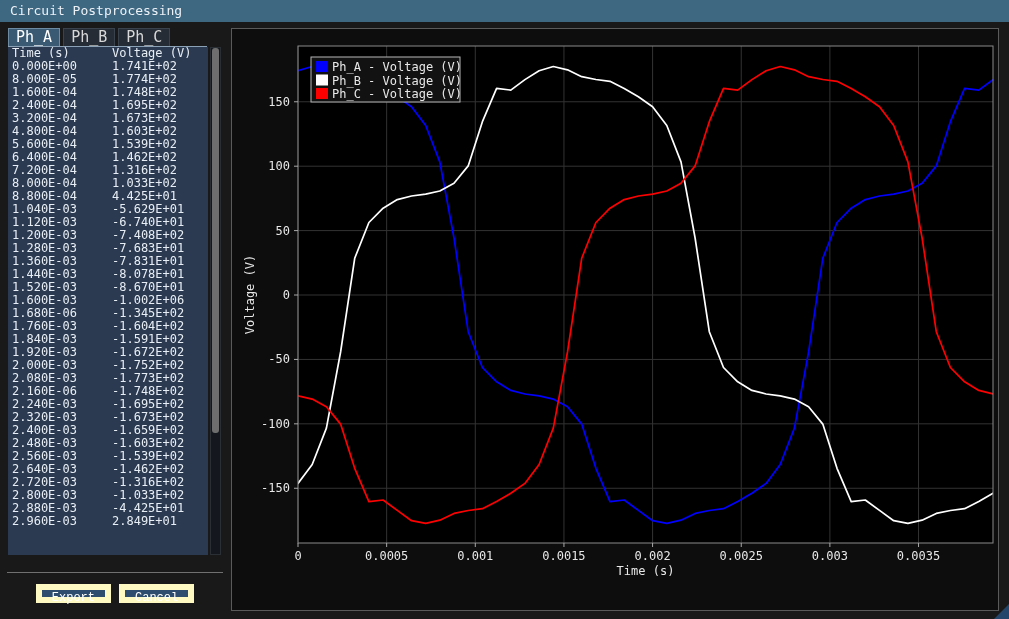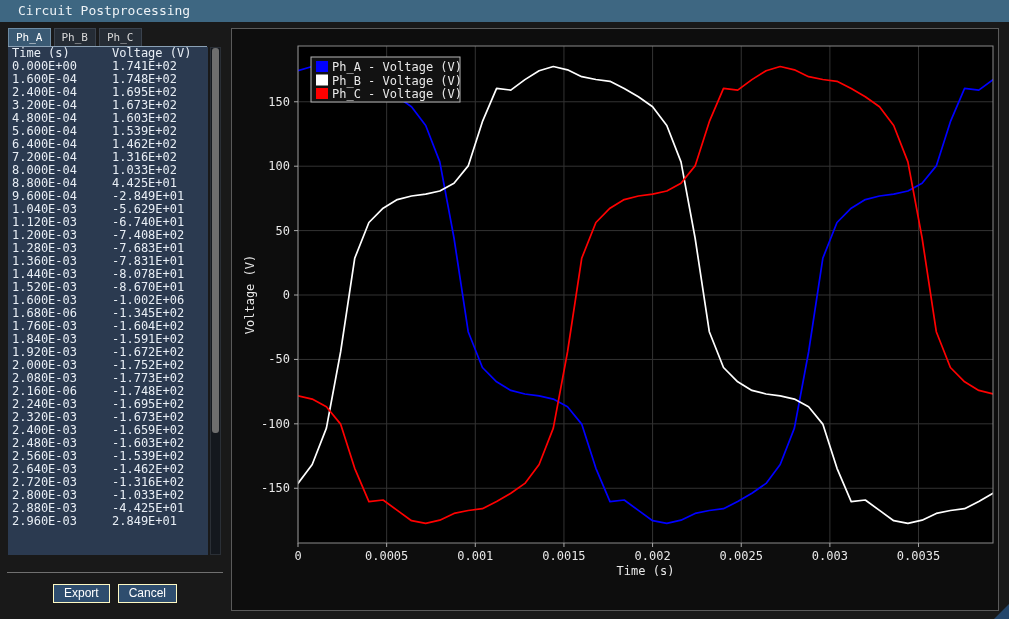--- a/index.html
+++ b/index.html
@@ -6,30 +6,30 @@
   body{
     width:1009px;height:619px;position:relative;overflow:hidden;
     background:#191919;
     font-family:"DejaVu Sans Mono","Liberation Mono",monospace;
     -webkit-font-smoothing:none;
   }
   
   .titlebar{
     position:absolute;left:0;top:0;width:1009px;height:22px;
     background:#3e6782;color:#edf2f6;font-size:13px;line-height:22px;
-    padding-left:18px;box-sizing:border-box;
+    padding-left:10px;box-sizing:border-box;
   }
   
   .tabbar{
     position:absolute;left:8px;top:28px;width:199px;height:18px;
     display:flex;align-items:flex-end;
     border-bottom:1px solid #8ba1b5;
   }
   .tab{
-    height:17px;line-height:17px;padding:0 7px;font-size:11px;
+    height:17px;line-height:17px;padding:0 7px;font-size:15px;
     background:#252c35;color:#d8d8d8;margin-right:3px;
     border:1px solid #3a424d;border-bottom:none;
   }
   .tab.active{
     background:#3a5a74;color:#ffffff;border-color:#6d8ba3;
   }
   
   .table{
     position:absolute;left:8px;top:47px;width:200px;height:508px;
     background:#2b3a50;color:#e8eef5;font-size:12px;overflow:hidden;
@@ -48,22 +48,22 @@
   }
   
   .separator{
     position:absolute;left:7px;top:572px;width:216px;height:1px;background:#707070;
   }
   .btnrow{
     position:absolute;left:0;top:584px;width:230px;height:20px;
     display:flex;justify-content:center;gap:8px;
   }
   .btn{
-    background:#2e4d6e;color:#ffffff;border:1px solid #fef9c3;
-    font-family:Liberation Sans, sans-serif;
+    background:#2e4d6e;color:#ffffff;border:6px solid #fef9c3;
+    font-family:Liberation Mono, monospace;
     font-size:12px;height:19px;line-height:17px;padding:0 10px;cursor:pointer;
   }
   
   .chart-panel{
     position:absolute;left:231px;top:28px;width:768px;height:583px;
     background:#0d0d0d;border:1px solid #5a5a5a;box-sizing:border-box;
   }
   svg text{
     font-family:"DejaVu Sans Mono","Liberation Mono",monospace;
     fill:#e8e8e8;
@@ -87,30 +87,30 @@
   <div class="tab">Ph_C</div>
 </div>
 
 <div class="table" id="data-table">
   <div class="trow thead">
     <span class="c-time">Time (s)</span>
     <span class="c-volt">Voltage (V)</span>
   </div>
   <div id="table-rows">
       <div class="trow"><span class="c-time">0.000E+00</span><span class="c-volt">1.741E+02</span></div>
+      <div class="trow"><span class="c-time">8.000E-05</span><span class="c-volt">1.774E+02</span></div>
       <div class="trow"><span class="c-time">1.600E-04</span><span class="c-volt">1.748E+02</span></div>
       <div class="trow"><span class="c-time">2.400E-04</span><span class="c-volt">1.695E+02</span></div>
       <div class="trow"><span class="c-time">3.200E-04</span><span class="c-volt">1.673E+02</span></div>
       <div class="trow"><span class="c-time">4.800E-04</span><span class="c-volt">1.603E+02</span></div>
       <div class="trow"><span class="c-time">5.600E-04</span><span class="c-volt">1.539E+02</span></div>
       <div class="trow"><span class="c-time">6.400E-04</span><span class="c-volt">1.462E+02</span></div>
       <div class="trow"><span class="c-time">7.200E-04</span><span class="c-volt">1.316E+02</span></div>
       <div class="trow"><span class="c-time">8.000E-04</span><span class="c-volt">1.033E+02</span></div>
       <div class="trow"><span class="c-time">8.800E-04</span><span class="c-volt">4.425E+01</span></div>
-      <div class="trow"><span class="c-time">9.600E-04</span><span class="c-volt">-2.849E+01</span></div>
       <div class="trow"><span class="c-time">1.040E-03</span><span class="c-volt">-5.629E+01</span></div>
       <div class="trow"><span class="c-time">1.120E-03</span><span class="c-volt">-6.740E+01</span></div>
       <div class="trow"><span class="c-time">1.200E-03</span><span class="c-volt">-7.408E+02</span></div>
       <div class="trow"><span class="c-time">1.280E-03</span><span class="c-volt">-7.683E+01</span></div>
       <div class="trow"><span class="c-time">1.360E-03</span><span class="c-volt">-7.831E+01</span></div>
       <div class="trow"><span class="c-time">1.440E-03</span><span class="c-volt">-8.078E+01</span></div>
       <div class="trow"><span class="c-time">1.520E-03</span><span class="c-volt">-8.670E+01</span></div>
       <div class="trow"><span class="c-time">1.600E-03</span><span class="c-volt">-1.002E+06</span></div>
       <div class="trow"><span class="c-time">1.680E-06</span><span class="c-volt">-1.345E+02</span></div>
       <div class="trow"><span class="c-time">1.760E-03</span><span class="c-volt">-1.604E+02</span></div>

